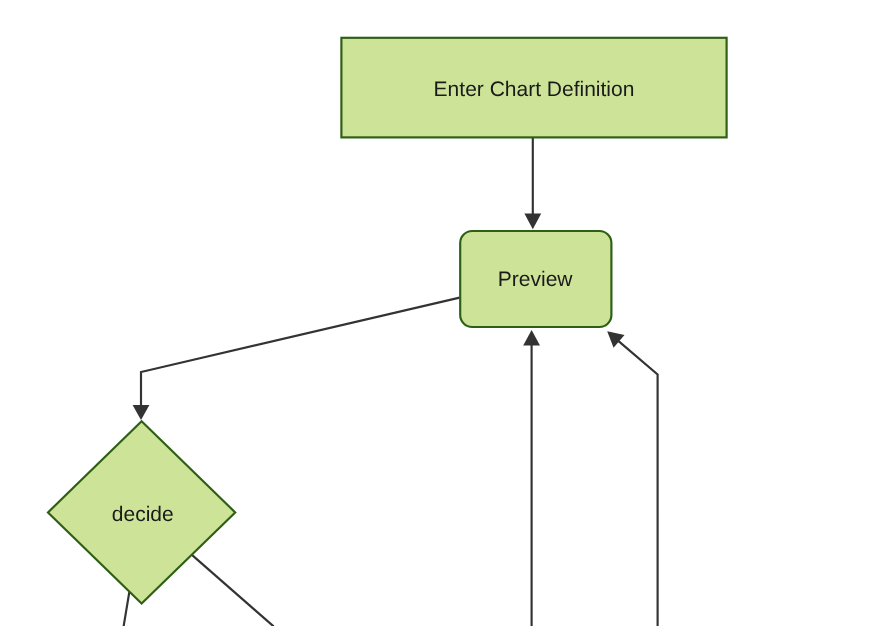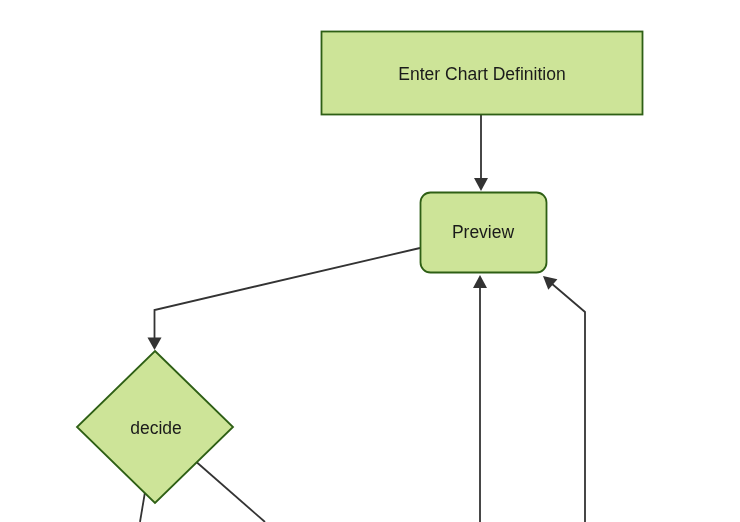--- a/index.html
+++ b/index.html
@@ -8,21 +8,20 @@
     width: 740px;
     height: 522px;
     background: #ffffff;
     overflow: hidden;
     font-family: "Liberation Sans", "DejaVu Sans", sans-serif;
   }
   #canvas-wrap {
     position: relative;
     width: 688px;
     height: 522px;
-    padding-left: 37px;
   }
   svg { display: block; }
   .edge-line {
     fill: none;
     stroke: #333333;
     stroke-width: 1.8px;
   }
   .node-shape {
     fill: #cde498;
     stroke: #2e5f15;

